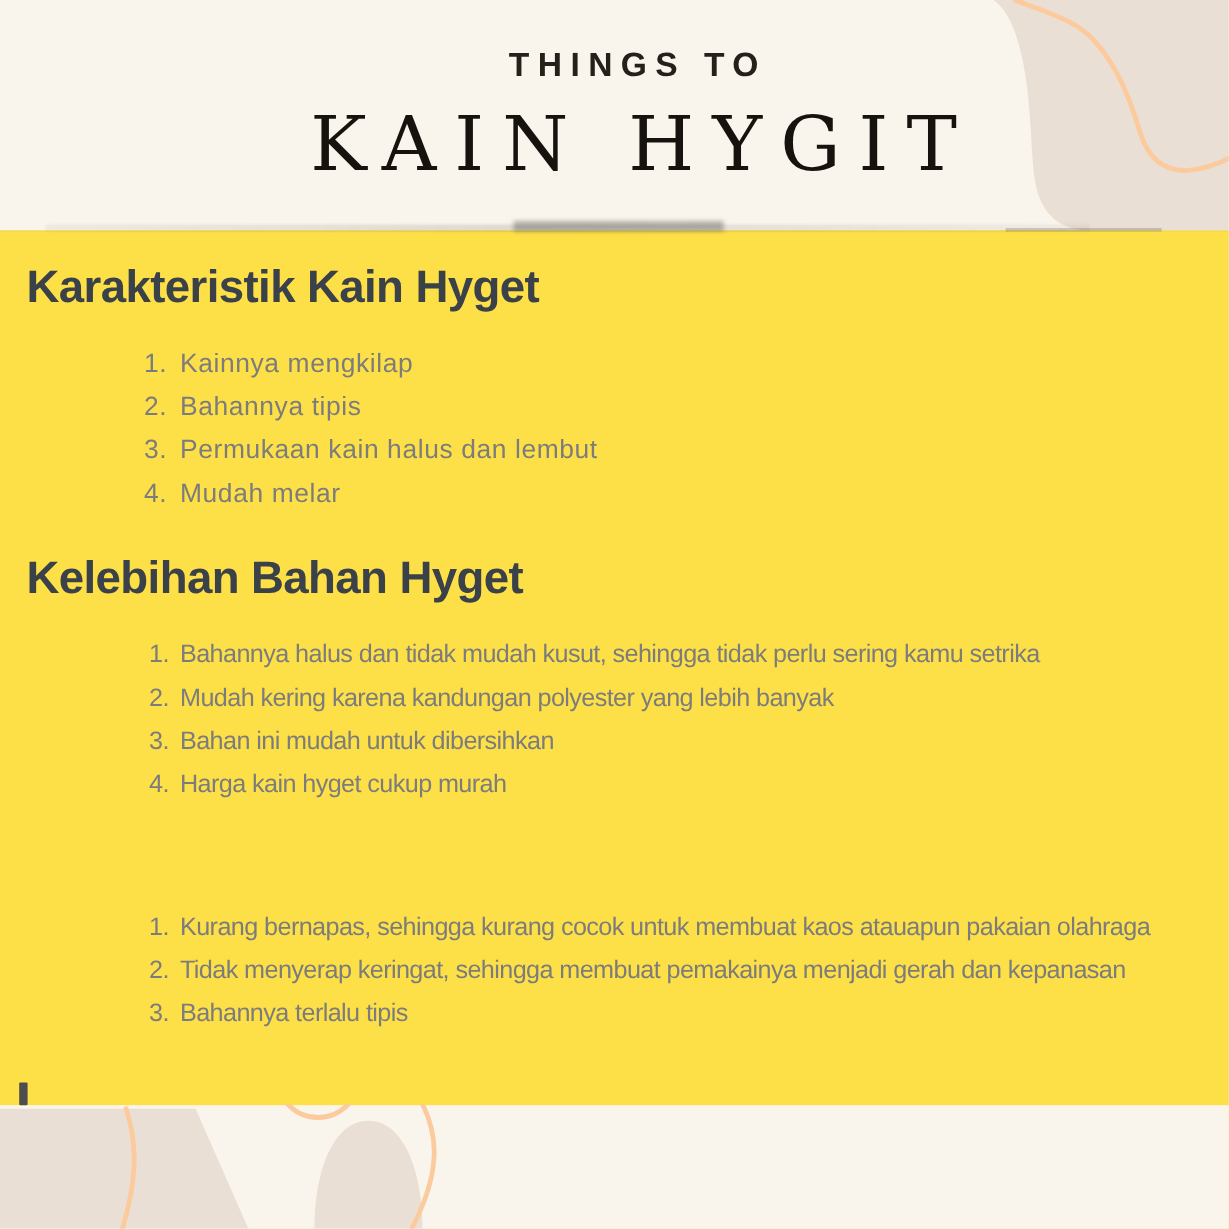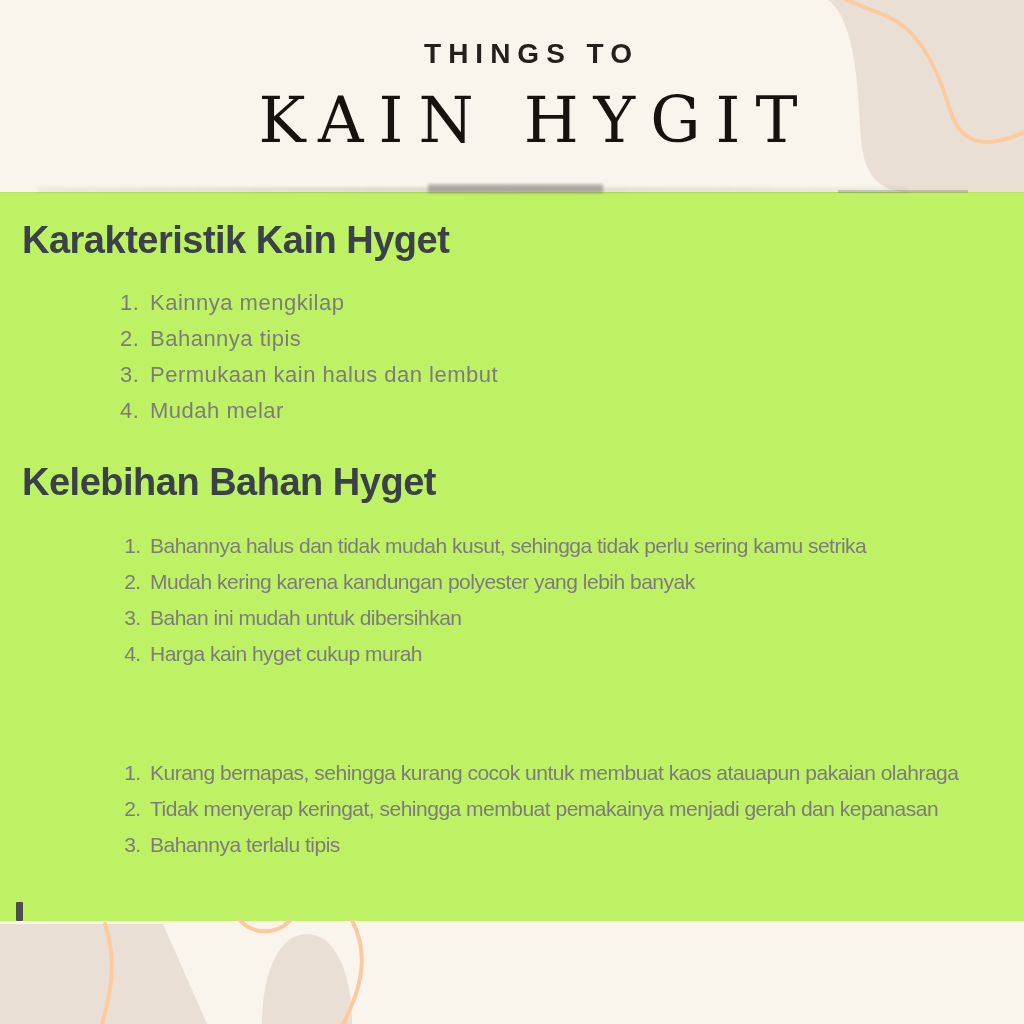--- a/index.html
+++ b/index.html
@@ -24,21 +24,21 @@
   .title{
     margin-top:14px;
     font-family:"DejaVu Serif",serif;
     font-size:63px;font-weight:500;letter-spacing:15px;padding-left:15px;
     color:#16120e;
   }
 
   
   .panel{
     position:absolute;left:0;top:192px;width:1024px;height:728px;
-    background:#bef264;
+    background:#fde047;
     border-top:1px solid rgba(0,0,0,0.05);
   }
   
   .streak-a{
     position:absolute;left:38px;top:-6px;width:870px;height:6px;
     background:linear-gradient(90deg,rgba(60,60,55,0.06),rgba(60,60,55,0.14) 45%,rgba(60,60,55,0.05));
     filter:blur(1px);
   }
   .streak-b{
     position:absolute;left:428px;top:-9px;width:175px;height:9px;

